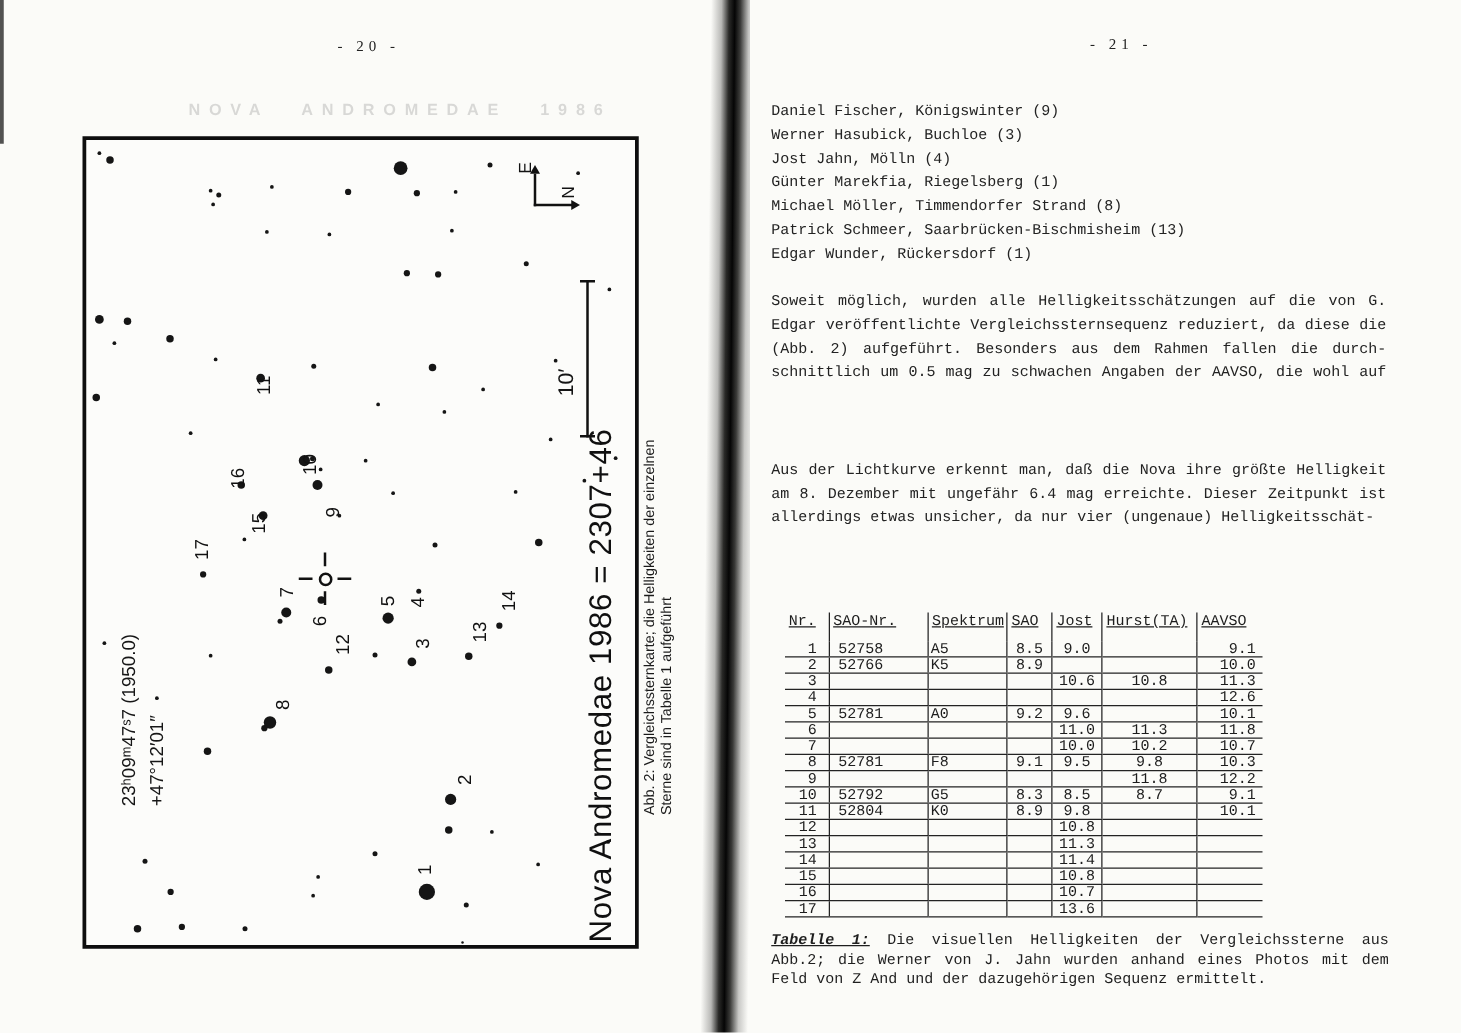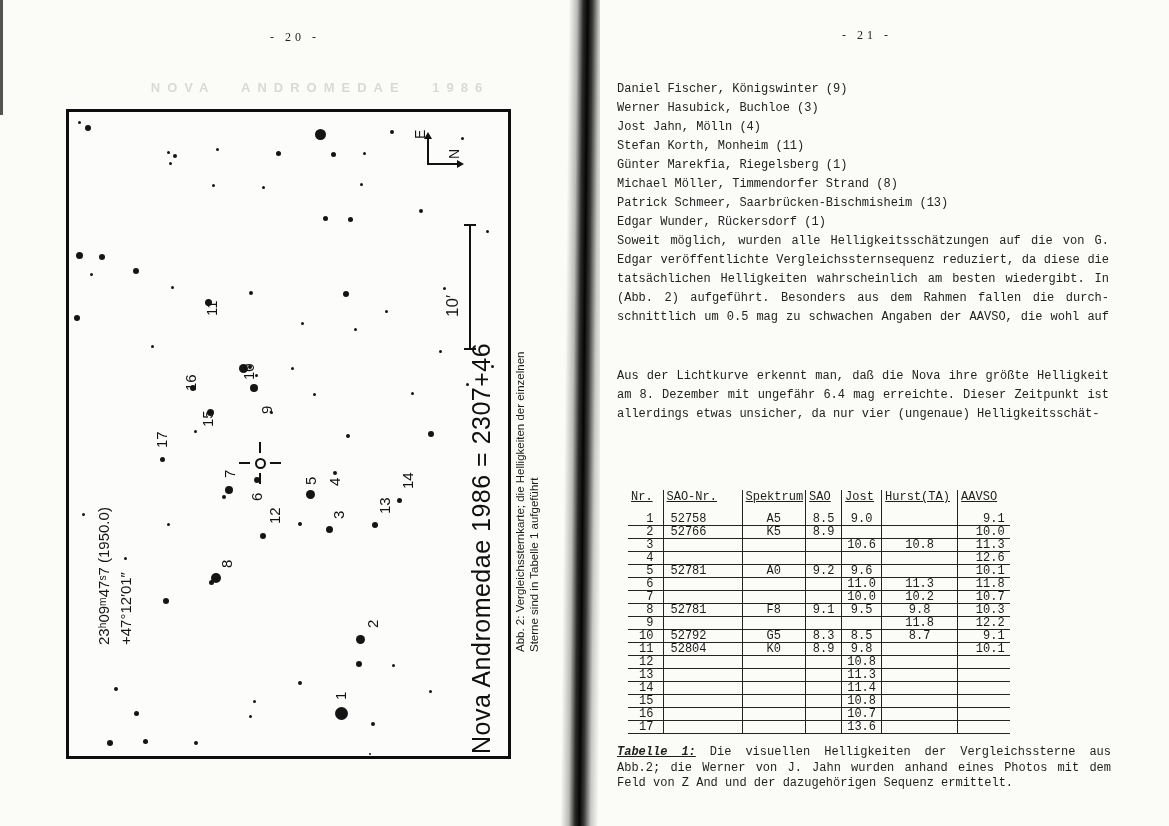--- a/index.html
+++ b/index.html
@@ -50,21 +50,21 @@
   
   #table-wrap{position:absolute;left:628px;top:490px;}
   table{border-collapse:collapse;font-family:"Liberation Mono","DejaVu Sans Mono",monospace;
         font-size:12px;color:#1d1d1d;}
   th{font-weight:normal;text-decoration:underline;text-align:left;
      padding:0 2px 9px 3px;vertical-align:top;}
   td{height:12px;line-height:12px;padding:0 2px;border-bottom:1px solid #232323;}
   th+th,td+td{border-left:1px solid #232323;}
   td:nth-child(1){text-align:right;padding-right:9px;}
   td:nth-child(2){text-align:left;padding-left:7px;}
-  td:nth-child(3){text-align:center;}
+  td:nth-child(3){}
   td:nth-child(4){text-align:center;}
   td:nth-child(5){text-align:center;}
   td:nth-child(6){text-align:center;}
   td:nth-child(7){text-align:right;padding-right:5px;}
   
   #tab-caption{position:absolute;left:617px;top:745px;width:494px;
                font-family:"Liberation Mono","DejaVu Sans Mono",monospace;
                font-size:12px;line-height:15.5px;color:#1e1e1e;}
   .cap-label{font-weight:bold;font-style:italic;text-decoration:underline;}
 </style>
@@ -215,38 +215,36 @@
     <div>Sterne sind in Tabelle 1 aufgeführt</div>
   </div>
 </div>
 
 <div id="gutter"></div>
 <div class="artifact" style="left:0;top:0;width:3px;height:115px;opacity:.75;"></div>
 <div class="artifact" style="left:1146px;top:-6px;width:30px;height:14px;transform:rotate(-10deg);"></div>
 <div class="artifact" style="left:1163px;top:0;width:6px;height:34px;opacity:.85;"></div>
 
 <div class="page" id="page-right">
-  <div class="pagenum" style="left:212px;top:28px;width:110px;text-align:center;">- 21 -</div>
+  <div class="pagenum" style="left:212px;top:28px;width:110px;text-align:right;">- 21 -</div>
 </div>
 
 <ul id="observers" class="mono">
     <li>Daniel Fischer, Königswinter (9)</li>
     <li>Werner Hasubick, Buchloe (3)</li>
     <li>Jost Jahn, Mölln (4)</li>
-    <li>Stefan Korth, Monheim (11)</li>
     <li>Günter Marekfia, Riegelsberg (1)</li>
     <li>Michael Möller, Timmendorfer Strand (8)</li>
     <li>Patrick Schmeer, Saarbrücken-Bischmisheim (13)</li>
     <li>Edgar Wunder, Rückersdorf (1)</li>
   </ul>
 
 <div id="para1" class="mono">
     <div class="jl">Soweit möglich, wurden alle Helligkeitsschätzungen auf die von G.</div>
     <div class="jl">Edgar veröffentlichte Vergleichssternsequenz reduziert, da diese die</div>
-    <div class="jl">tatsächlichen Helligkeiten wahrscheinlich am besten wiedergibt. In</div>
     <div class="jl">(Abb. 2) aufgeführt. Besonders aus dem Rahmen fallen die durch-</div>
     <div class="jl">schnittlich um 0.5 mag zu schwachen Angaben der AAVSO, die wohl auf</div>
   </div>
 
 <div id="para2" class="mono">
     <div class="jl">Aus der Lichtkurve erkennt man, daß die Nova ihre größte Helligkeit</div>
     <div class="jl">am 8. Dezember mit ungefähr 6.4 mag erreichte. Dieser Zeitpunkt ist</div>
     <div>allerdings etwas unsicher, da nur vier (ungenaue) Helligkeitsschät-</div>
   </div>
 

